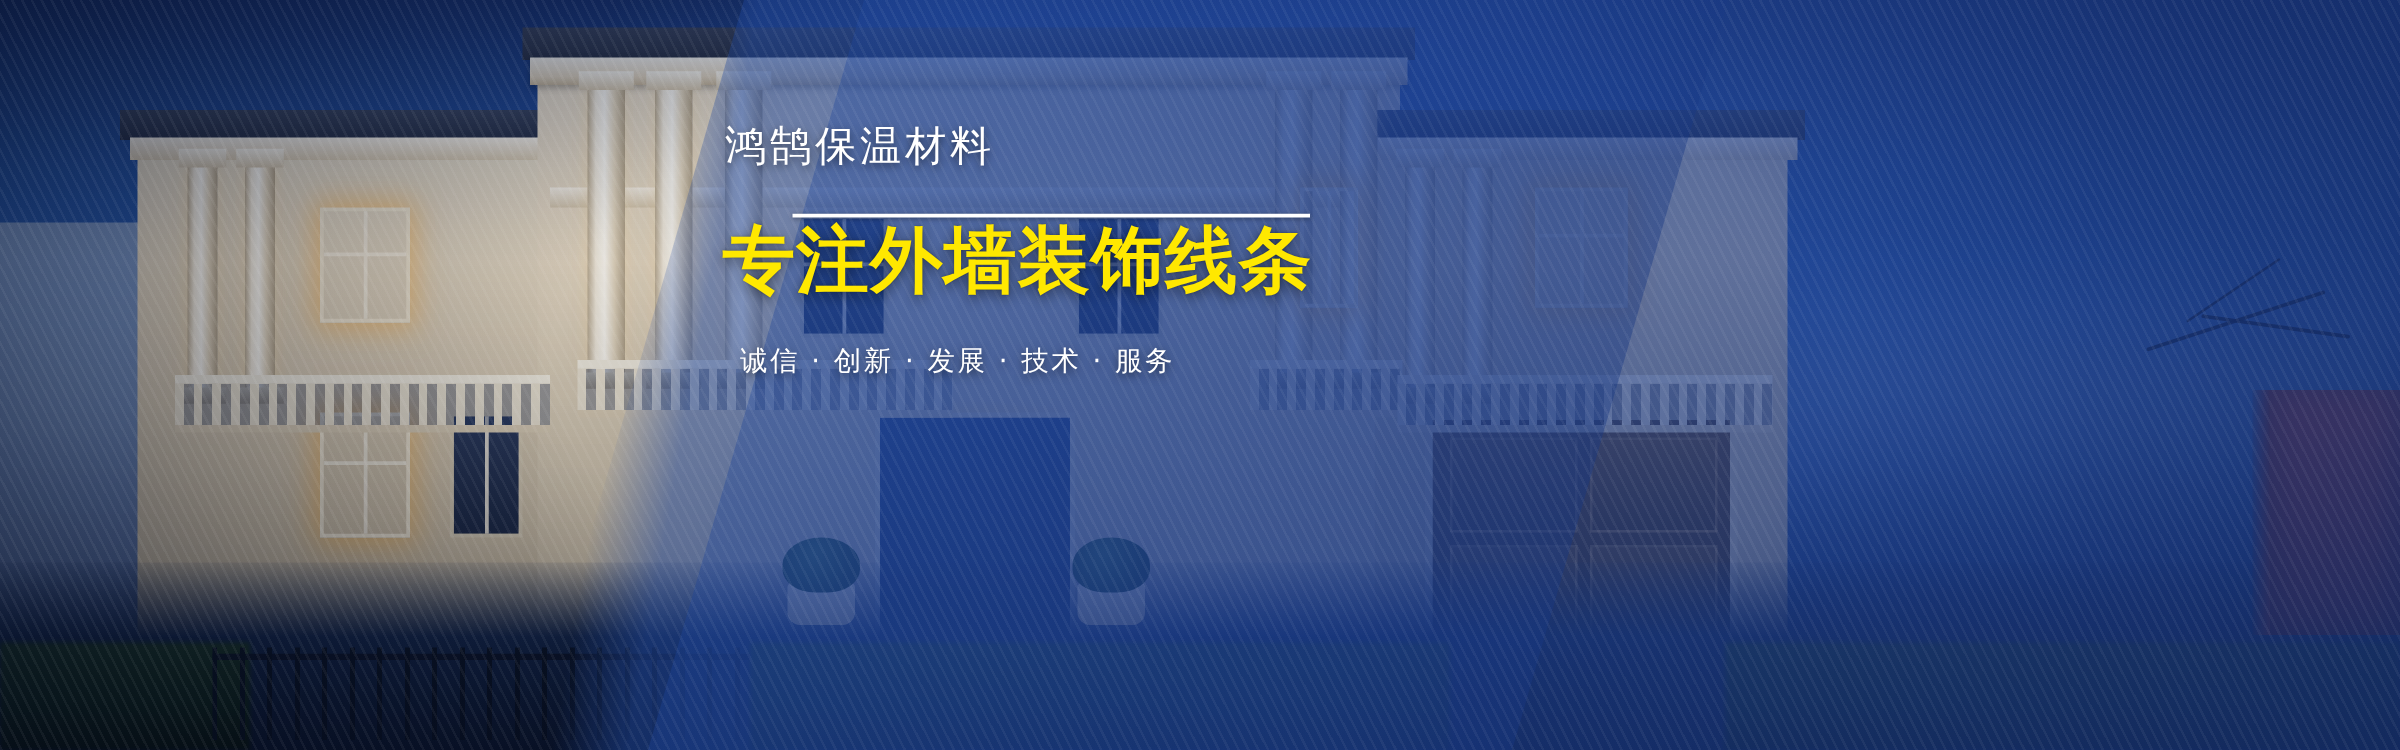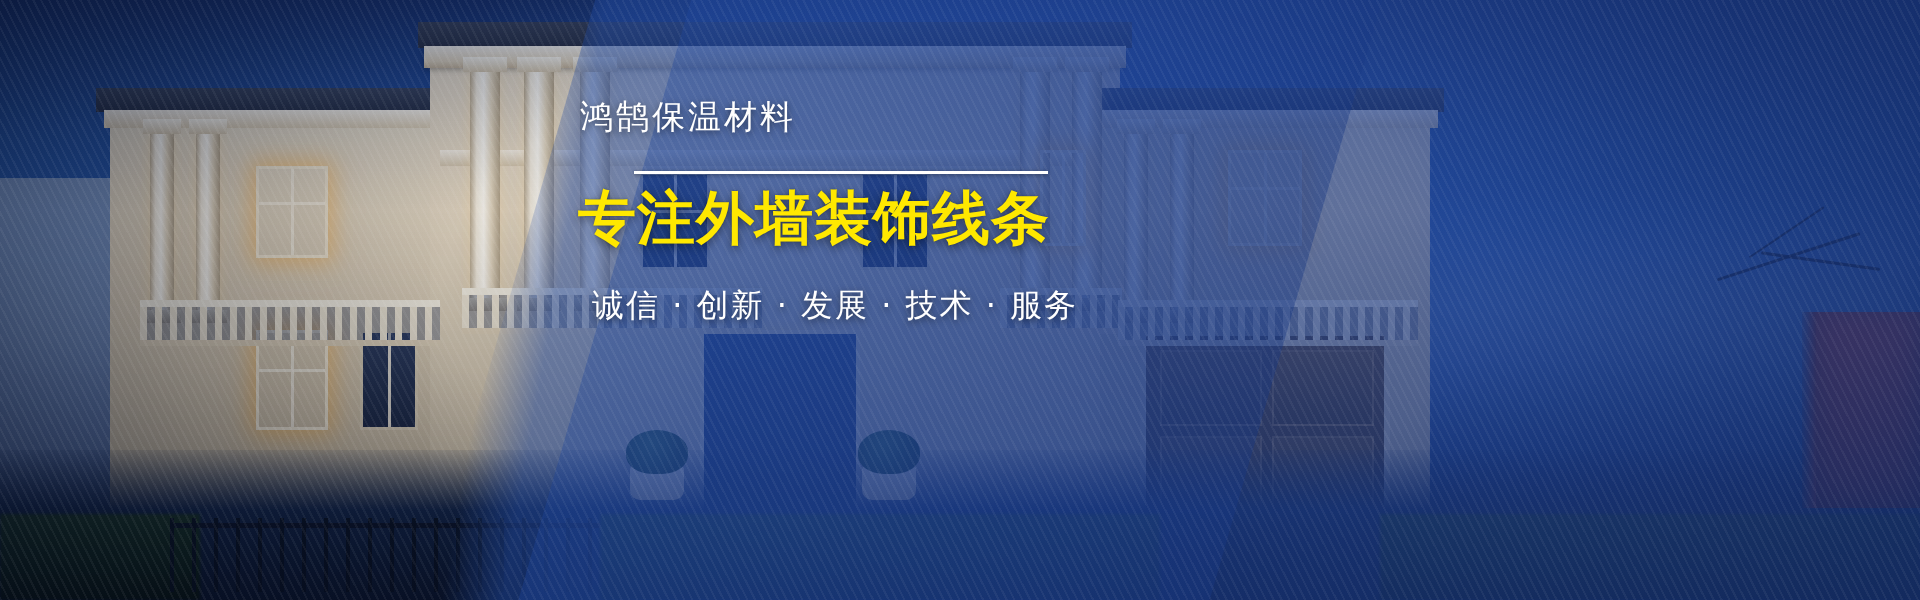--- a/index.html
+++ b/index.html
@@ -233,23 +233,23 @@
   }
   .rule {
     width:414px; height:3px; background:#ffffff; margin-top:34px;
     box-shadow:0 1px 4px rgba(0,0,0,.4); align-self:flex-end;
   }
   .headline {
     font-size:58px; font-weight:700; color:#ffe800; letter-spacing:1px;
     line-height:1.06; margin-top:16px; white-space:nowrap;
     text-shadow:0 3px 10px rgba(0,0,0,.45), 0 0 2px rgba(0,0,0,.3);
   }
-  .headline.l2 { margin-top:14px; }
+  .headline.l2 { margin-top:4px; }
   .tagline {
-    font-size:32px; color:#ffffff; letter-spacing:2px; margin-top:34px;
+    font-size:22px; color:#ffffff; letter-spacing:2px; margin-top:34px;
     white-space:nowrap; text-shadow:0 2px 7px rgba(0,0,0,.55);
     margin-left:14px;
   }
 </style>
 </head>
 <body>
 
 <div class="banner">
 
   <div class="sky"></div>

